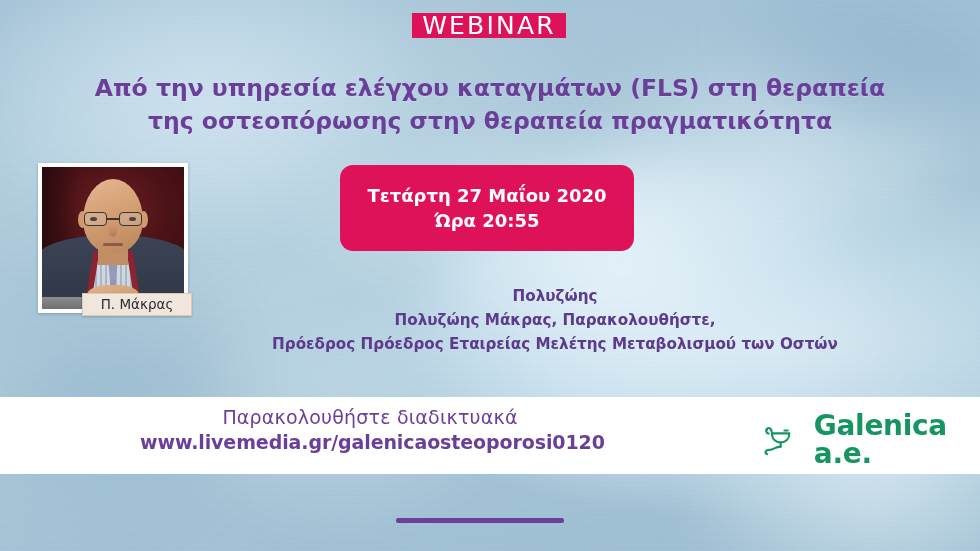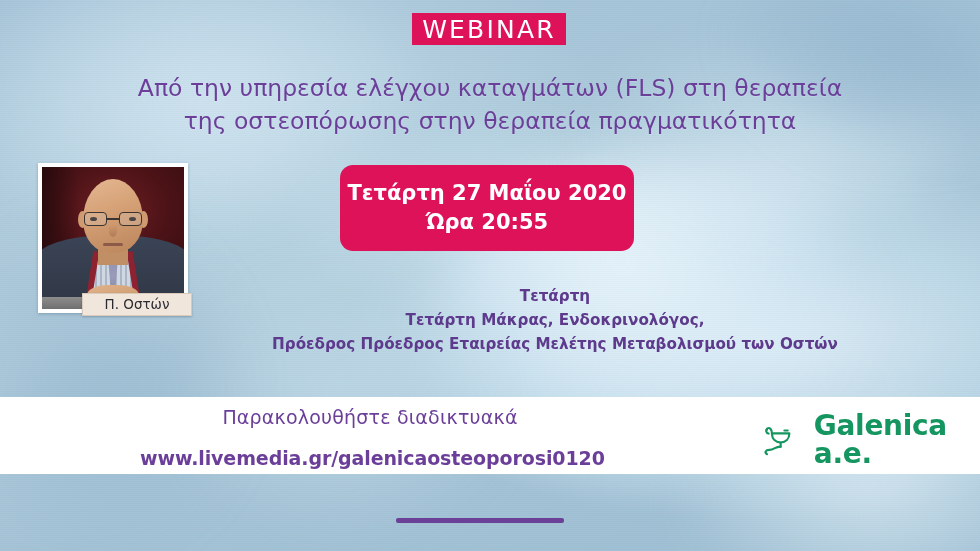--- a/index.html
+++ b/index.html
@@ -50,58 +50,58 @@
            background:radial-gradient(ellipse at 40% 70%, rgba(128,166,195,0.40) 0%, rgba(140,178,203,0) 72%); }
   .bg-grain {
     position:absolute; inset:0;
     background-image:repeating-linear-gradient(0deg, rgba(255,255,255,0.022) 0px, rgba(255,255,255,0.022) 1px, rgba(0,0,0,0.012) 1px, rgba(0,0,0,0.012) 2px);
     pointer-events:none;
   }
 
   
   .webinar-badge {
     position:absolute; left:412px; top:13px;
-    width:154px; height:32px;
+    width:154px; height:25px;
     background:#de1259;
     display:flex; align-items:center; justify-content:center;
   }
   .webinar-badge span {
     color:#ffffff;
     font-size:25px;
     letter-spacing:2.2px;
     font-weight:400;
     line-height:1;
   }
 
   
   .main-title {
     position:absolute; left:0; right:0; top:72px;
     text-align:center;
     color:#6b3f99;
     font-size:23.5px;
-    font-weight:normal;
+    font-weight:bold;
     line-height:1.42;
     padding:0 57px;
     text-shadow:0 1px 0 rgba(255,255,255,0.18);
   }
   .main-title .line { display:block; }
 
   
   .date-box {
     position:absolute; left:340px; top:165px;
     width:294px; height:86px;
     background:#de1259;
     border-radius:13px;
     display:flex; flex-direction:column;
     align-items:center; justify-content:center;
     gap:2px;
   }
   .date-box .d-line {
     color:#ffffff;
-    font-size:21px;
+    font-size:18px;
     font-weight:bold;
     line-height:1.28;
   }
 
   
   .photo-frame {
     position:absolute; left:38px; top:163px;
     width:150px; height:150px;
     background:#ffffff;
     padding:4px;
@@ -248,21 +248,21 @@
     color:#6b3f99;
   }
   .band-text .watch {
     display:block;
     font-size:19px; font-weight:normal; line-height:1.3;
     letter-spacing:.2px;
   }
   .band-text .url {
     display:block;
     font-size:19px; font-weight:bold; line-height:1.3;
-    margin-top:16px;
+    margin-top:0;
     letter-spacing:-.1px;
   }
 
   
   .galenica {
     position:absolute; left:762px; top:412px;
     display:flex; align-items:center; gap:22px;
   }
   .galenica .mark { width:36px; height:38px; display:block; }
   .galenica .wordmark {
@@ -336,26 +336,26 @@
         <i class="l"></i>
           <b></b>
           <i class="r"></i>
       </div>
       <div class="ph-hands"></div>
       <div class="ph-table"></div>
     </div>
   </div>
 
   <div class="name-plate">
-    <span>Π. Οστών</span>
+    <span>Π. Μάκρας</span>
   </div>
 
   <div class="speaker-info">
-    <span class="line">Τετάρτη</span>
-    <span class="line">Τετάρτη Μάκρας, Ενδοκρινολόγος,</span>
+    <span class="line">Πολυζώης</span>
+    <span class="line">Πολυζώης Μάκρας, Παρακολουθήστε,</span>
     <span class="line">Πρόεδρος Πρόεδρος Εταιρείας Μελέτης Μεταβολισμού των Οστών</span>
   </div>
 
   <div class="white-band"></div>
 
   <div class="band-text">
     <span class="watch">Παρακολουθήστε διαδικτυακά</span>
     <span class="url">www.livemedia.gr/galenicaosteoporosi0120</span>
   </div>
 

